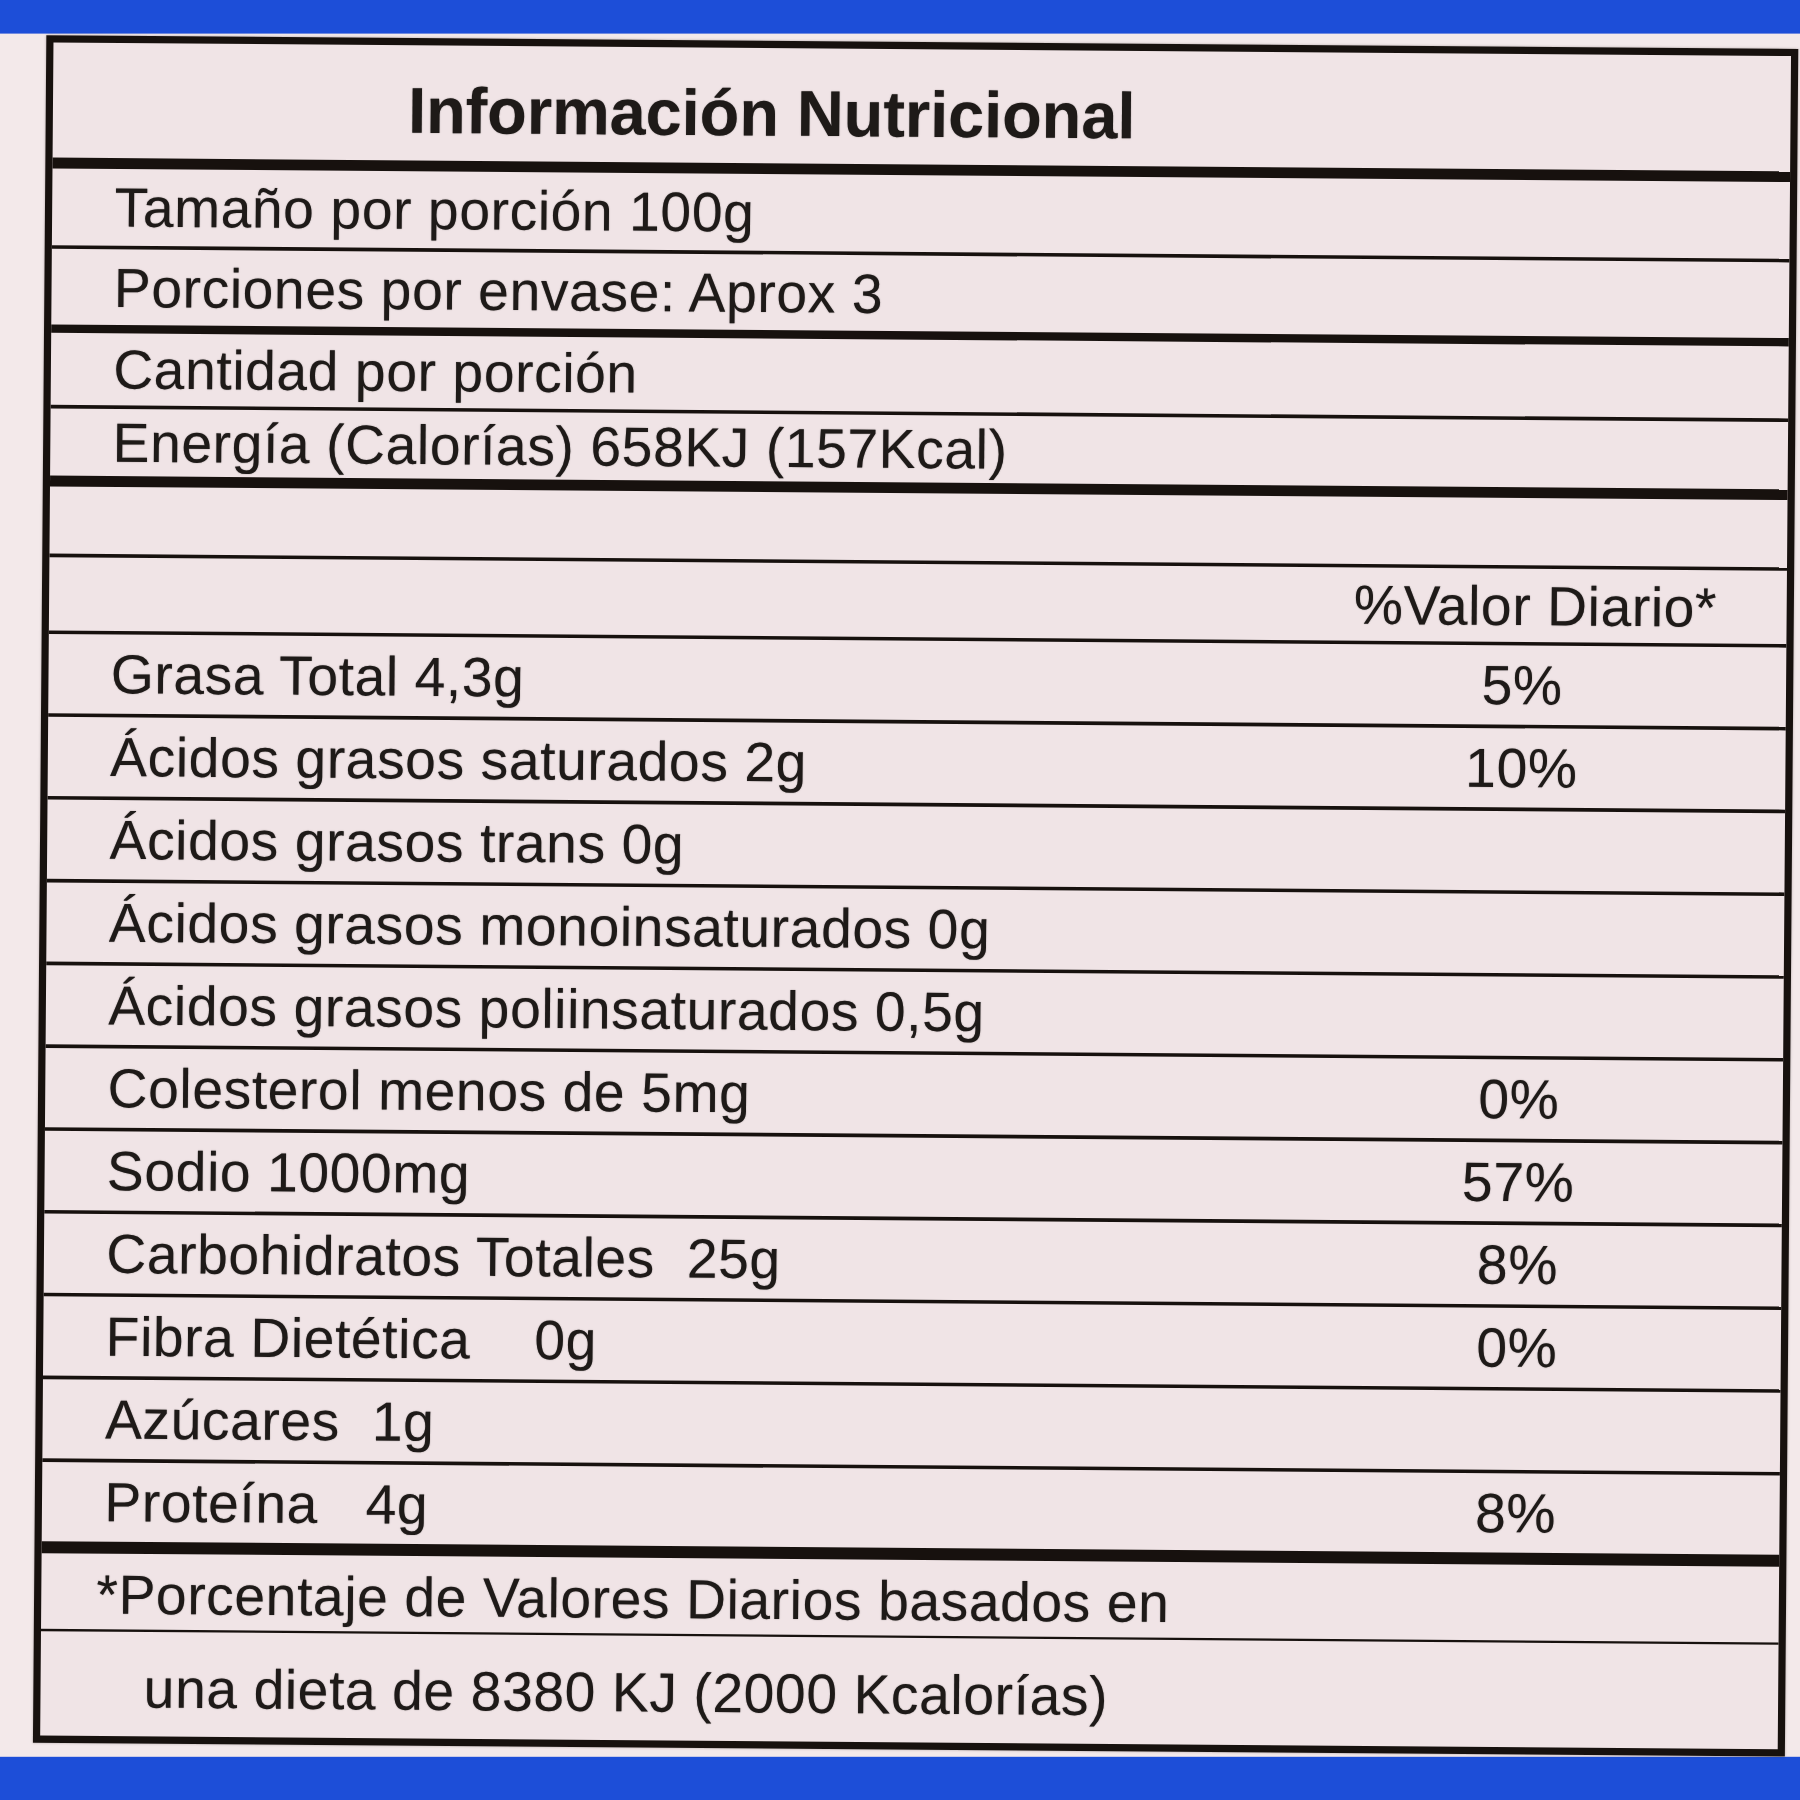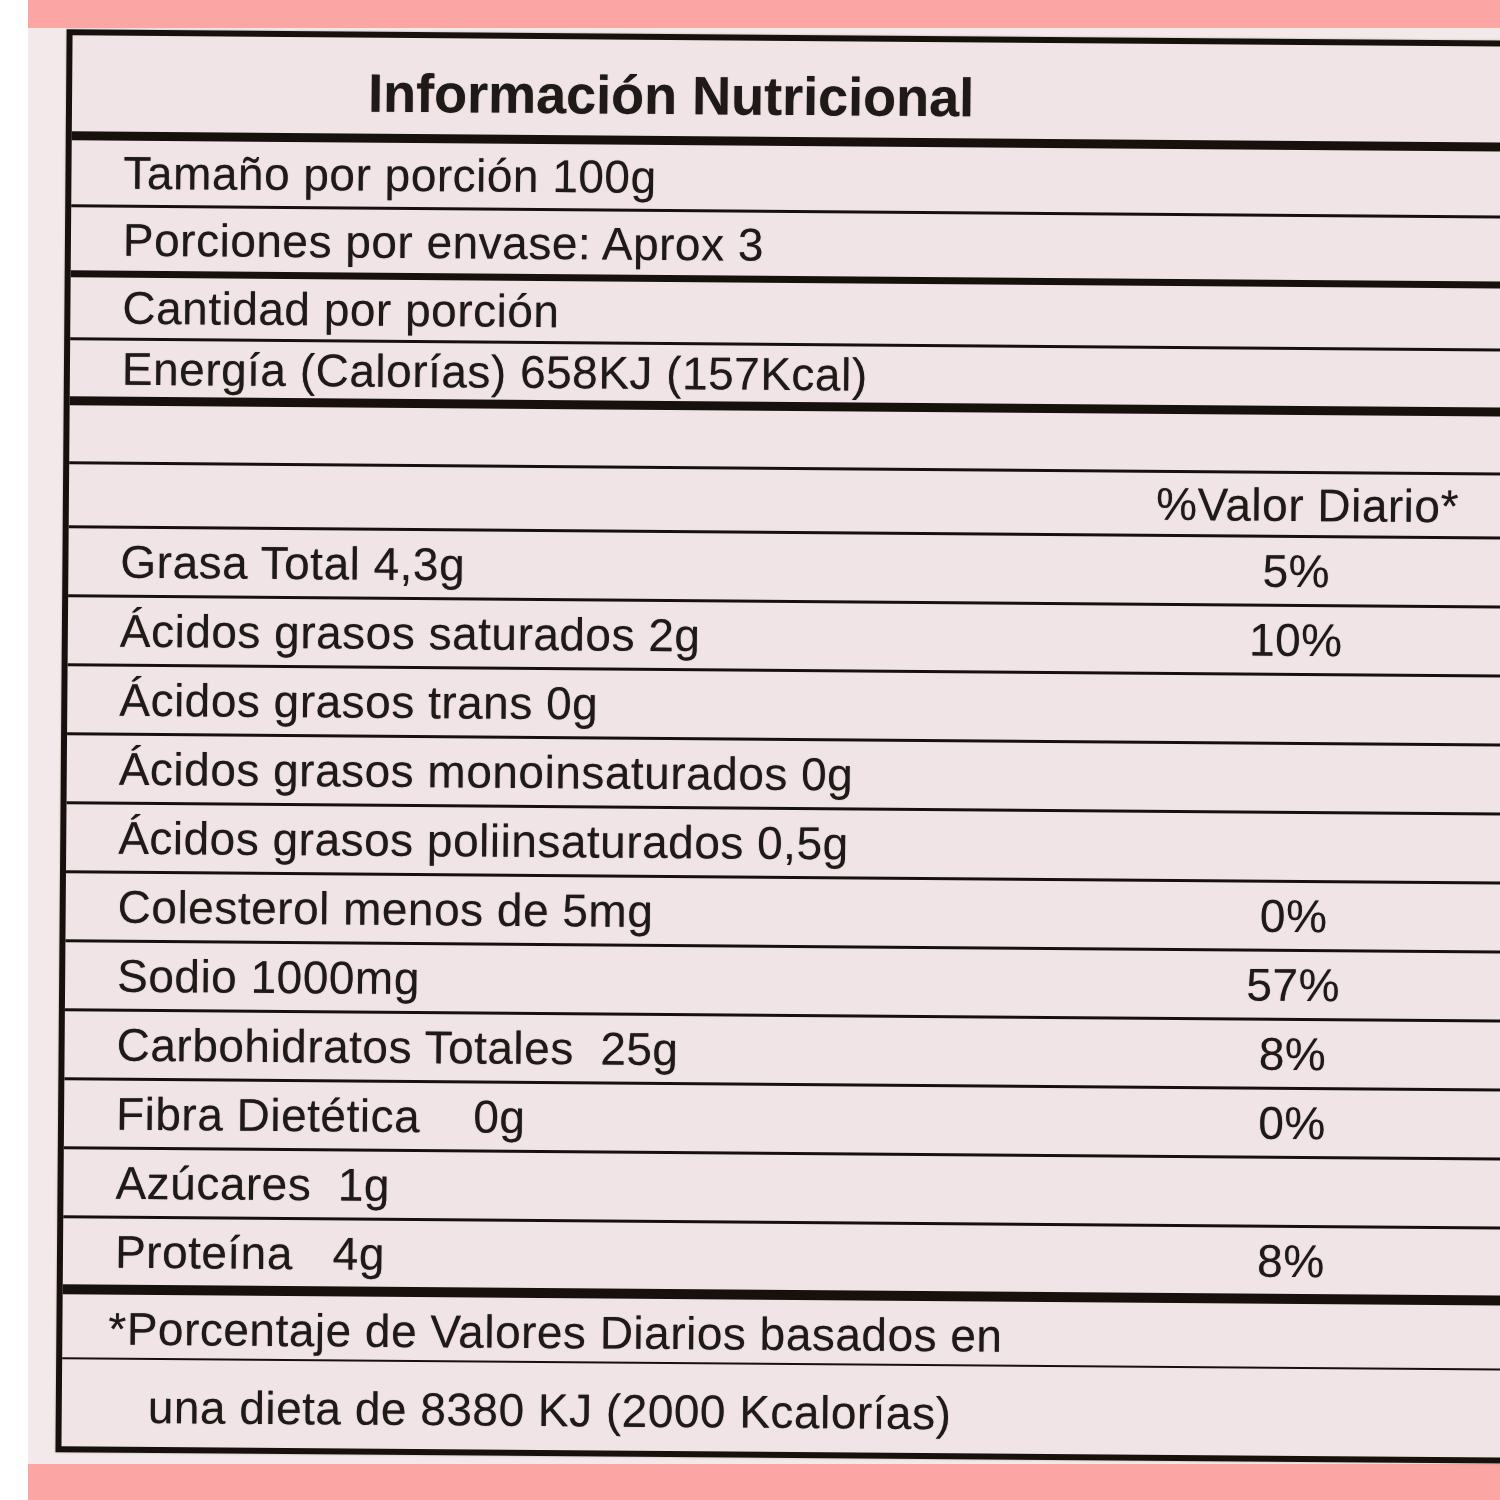--- a/index.html
+++ b/index.html
@@ -12,22 +12,21 @@
   html, body { width: 1500px; height: 1500px; }
   body {
     font-family: "Liberation Sans", "DejaVu Sans", sans-serif;
     background: #ffffff;
     position: relative;
     overflow: hidden;
     color: var(--ink);
   }
   .photo {
     position: absolute; inset: 0;
-    background: #fca5a5;
-    margin-left: 28px;
+    background: #1d4ed8;
   }
   .backdrop {
     position: absolute;
     left: 0; right: 0; top: 28px; bottom: 36px;
     background: var(--bg-outer);
   }
   .panel {
     position: absolute;
     left: 33px; top: 35px;
     width: 1460px; height: 1423px;

